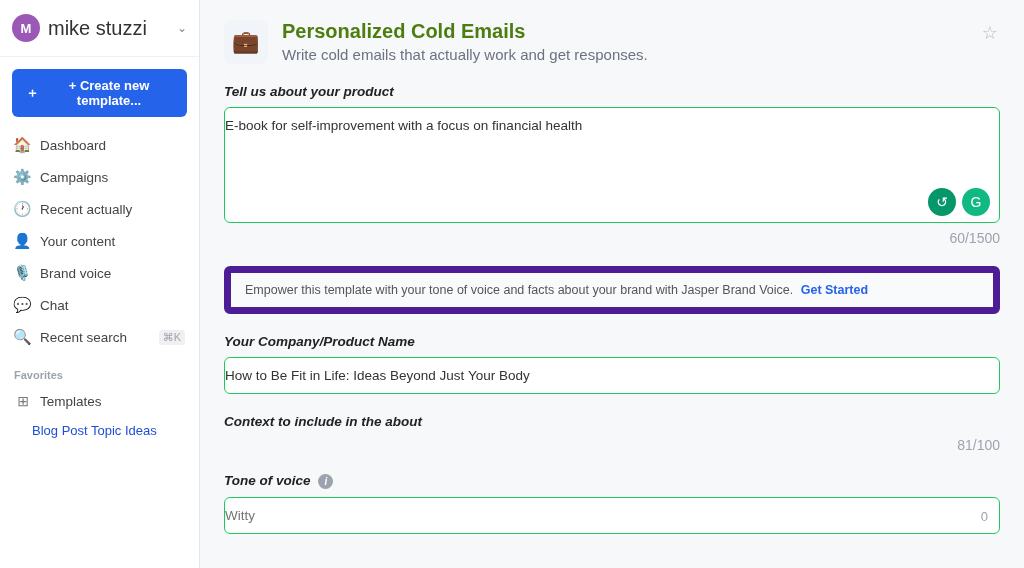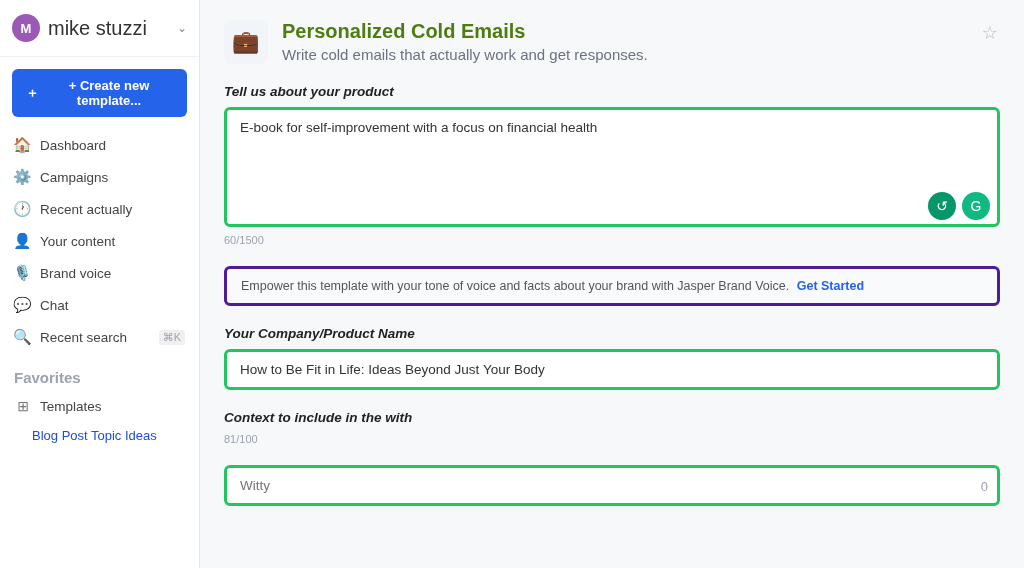--- a/index.html
+++ b/index.html
@@ -61,21 +61,21 @@
       padding: 7px 14px;
       cursor: pointer;
       font-size: 13.5px;
       color: #444;
       border-radius: 0;
     }
     .nav-icon { width: 18px; height: 18px; display: flex; align-items: center; justify-content: center; font-size: 15px; color: #777; }
 
     .favorites-label {
       padding: 12px 14px 4px;
-      font-size: 15px;
+      font-size: 11px;
       font-weight: 600;
       color: #9ca3af;
       text-transform: none;
       letter-spacing: 0;
     }
     .sub-item {
       display: flex;
       align-items: center;
       padding: 6px 14px 6px 32px;
       font-size: 13px;
@@ -120,23 +120,23 @@
     .form-label {
       font-size: 13.5px;
       font-weight: 600;
       color: #222;
       margin-bottom: 8px;
       display: block;
       font-style: italic;
     }
     .form-textarea, .form-input {
       width: 100%;
-      border: 3px solid #22c55e;
+      border: 1px solid #22c55e;
       border-radius: 6px;
-      padding: 10px 13px;
+      padding: 10px 0;
       font-size: 13.5px;
       color: #333;
       background: #fff;
       resize: none;
       outline: none;
       font-family: inherit;
     }
 
     .textarea-wrapper { position: relative; }
     .textarea-controls {
@@ -151,28 +151,29 @@
       border-radius: 50%;
       border: none;
       cursor: pointer;
       display: flex; align-items: center; justify-content: center;
       font-size: 14px;
     }
     .ctrl-btn-green { background: #059669; color: #fff; }
     .ctrl-btn-green2 { background: #10b981; color: #fff; }
 
     .char-count {
-      font-size: 11px;
+      text-align: right;
+      font-size: 14px;
       color: #9ca3af;
       margin-top: 4px;
     }
 
     .brand-voice-banner {
       background: #f9fafb;
-      border: 3px solid #4c1d95;
+      border: 7px solid #4c1d95;
       border-radius: 6px;
       padding: 10px 14px;
       font-size: 12.5px;
       color: #555;
       margin-bottom: 20px;
     }
     .brand-voice-banner a {
       color: #2563eb;
       font-weight: 600;
       text-decoration: none;
@@ -304,25 +305,29 @@
     <span>Empower this template with your tone of voice and facts about your brand with Jasper Brand Voice.</span>
     <a href="#">Get Started</a>
   </div>
 
   <div class="form-section">
     <label class="form-label">Your Company/Product Name</label>
     <input class="form-input" type="text" value="How to Be Fit in Life: Ideas Beyond Just Your Body" style="">
   </div>
 
   <div class="form-section">
-    <label class="form-label">Context to include in the with</label>
+    <label class="form-label">Context to include in the about</label>
     <div class="char-count">81/100</div>
   </div>
 
   <div class="form-section">
+    <label class="form-label">
+      <span>Tone of voice</span>
+      <span class="info-icon">i</span>
+    </label>
     <div class="input-wrapper tone-input-wrapper">
       <input class="form-input" type="text" placeholder="Witty" style="">
       <span class="input-zero">0</span>
     </div>
 
   </div>
 
 </main>
 
 </body></html>

